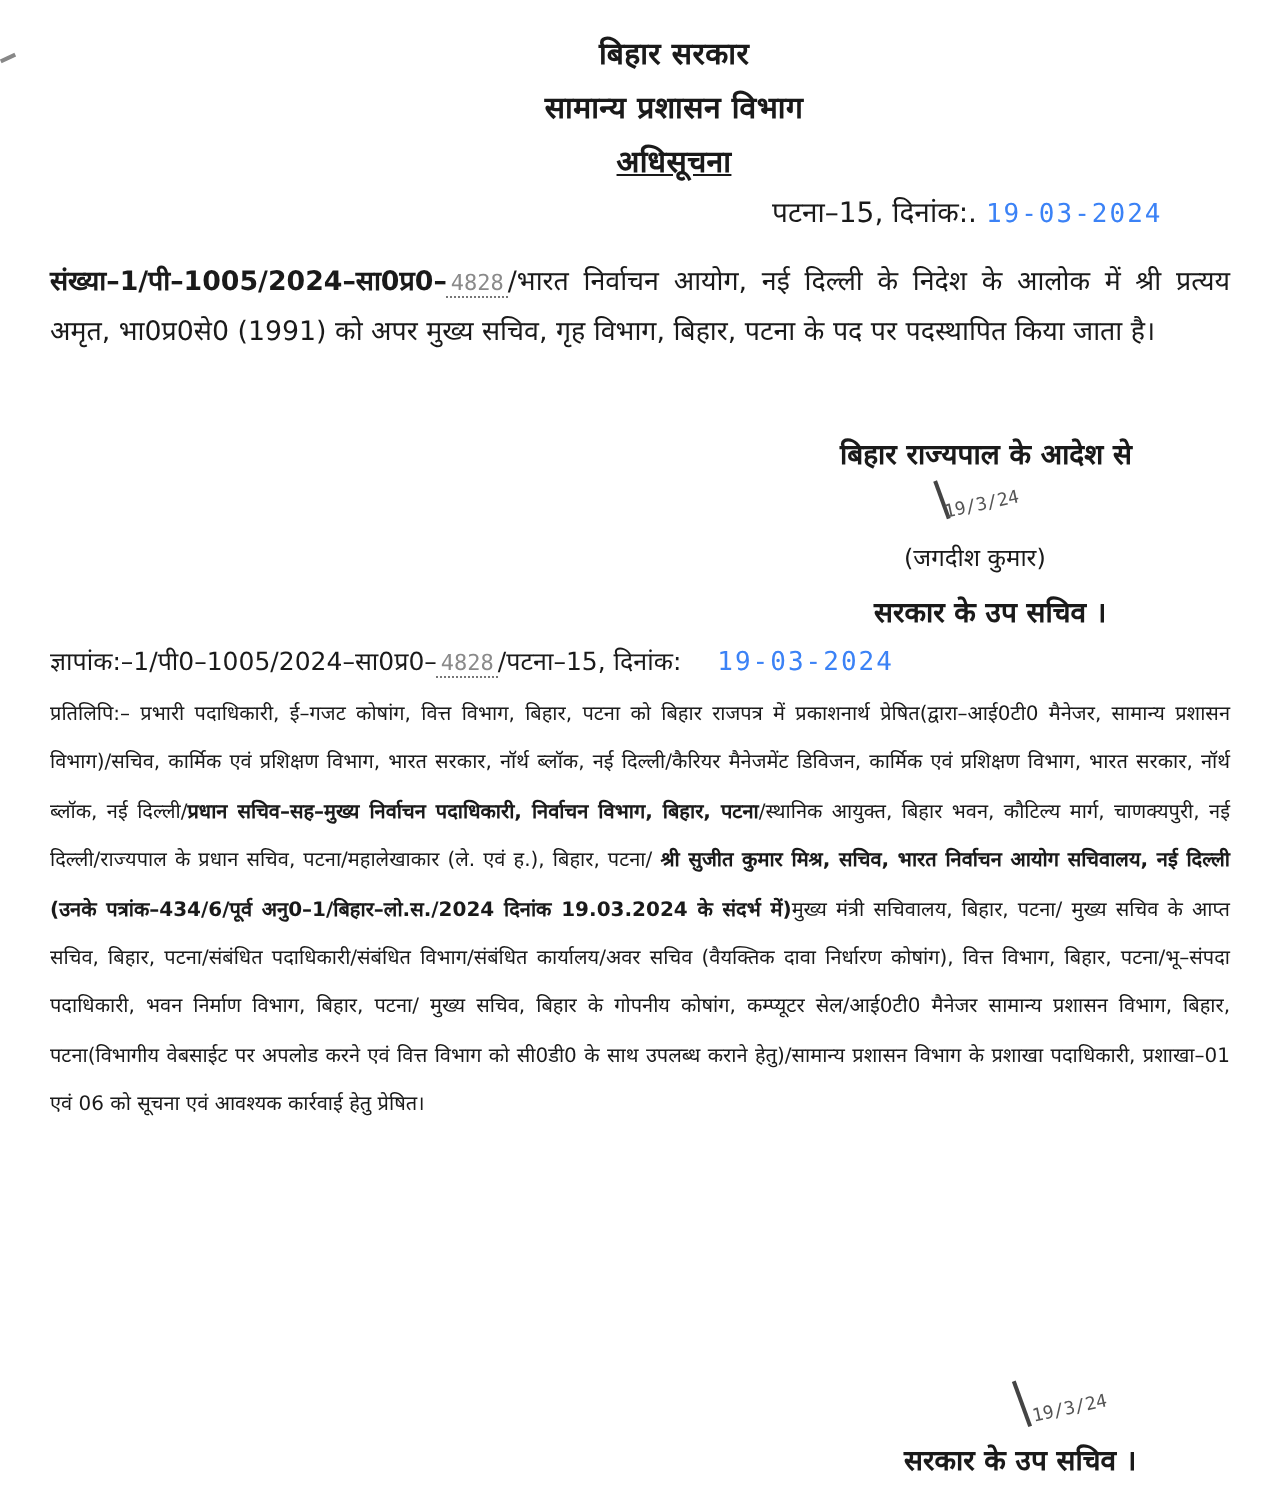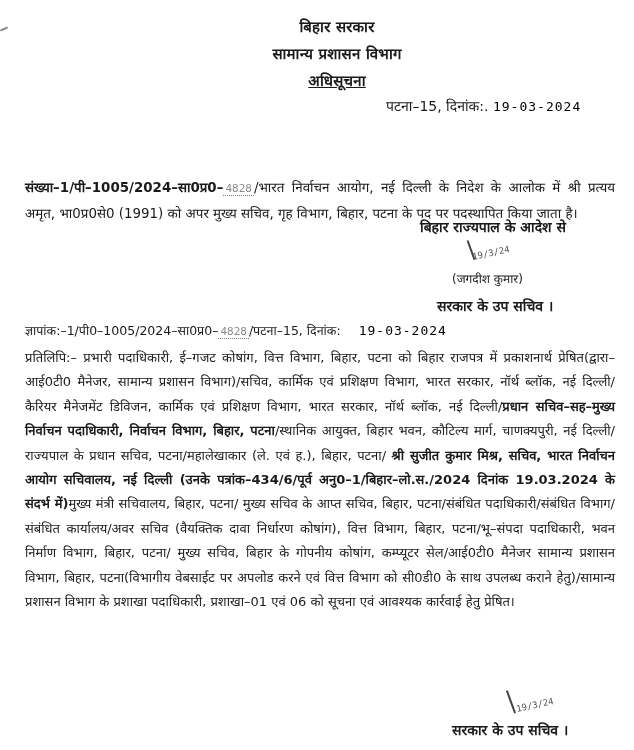--- a/index.html
+++ b/index.html
@@ -35,40 +35,40 @@
     .hdr-3 { top: 70px; left: 20px; text-decoration: underline; }
     .dateline {
       position: absolute;
       top: 96px;
       left: 386px;
       font-size: 14px;
       white-space: nowrap;
     }
     .hand {
       font-family: "DejaVu Sans Mono", monospace;
-      color: #000000;
+      color: #3b82f6;
       font-size: 13px;
       letter-spacing: 1px;
     }
     .hand-sm {
       font-family: "DejaVu Sans Mono", monospace;
       color: #8a8a8a;
       font-size: 11px;
       border-bottom: 1px dotted #777;
       padding: 0 2px;
     }
     .para {
       position: absolute;
       left: 25px;
       width: 590px;
       font-size: 13.4px;
       line-height: 24.5px;
       text-align: justify;
     }
-    .para-1 { top: 130px; margin-top: 46px; }
+    .para-1 { top: 130px; }
     .b { font-weight: bold; }
     .order {
       position: absolute;
       top: 217px;
       left: 420px;
       font-size: 14px;
       font-weight: bold;
       white-space: nowrap;
       text-align: right;
     }
@@ -107,21 +107,21 @@
       top: 322px;
       left: 25px;
       font-size: 12.5px;
       white-space: nowrap;
     }
     .copy {
       position: absolute;
       top: 346px;
       left: 25px;
       width: 590px;
-      font-size: 13px;
+      font-size: 10px;
       line-height: 24.4px;
       text-align: justify;
     }
     .sig-2 { top: 700px; left: 516px; }
     .sig-stroke-2 { top: 690px; left: 510px; height: 24px; }
     .desig-2 {
       position: absolute;
       top: 720px;
       left: 452px;
       font-size: 14px;

